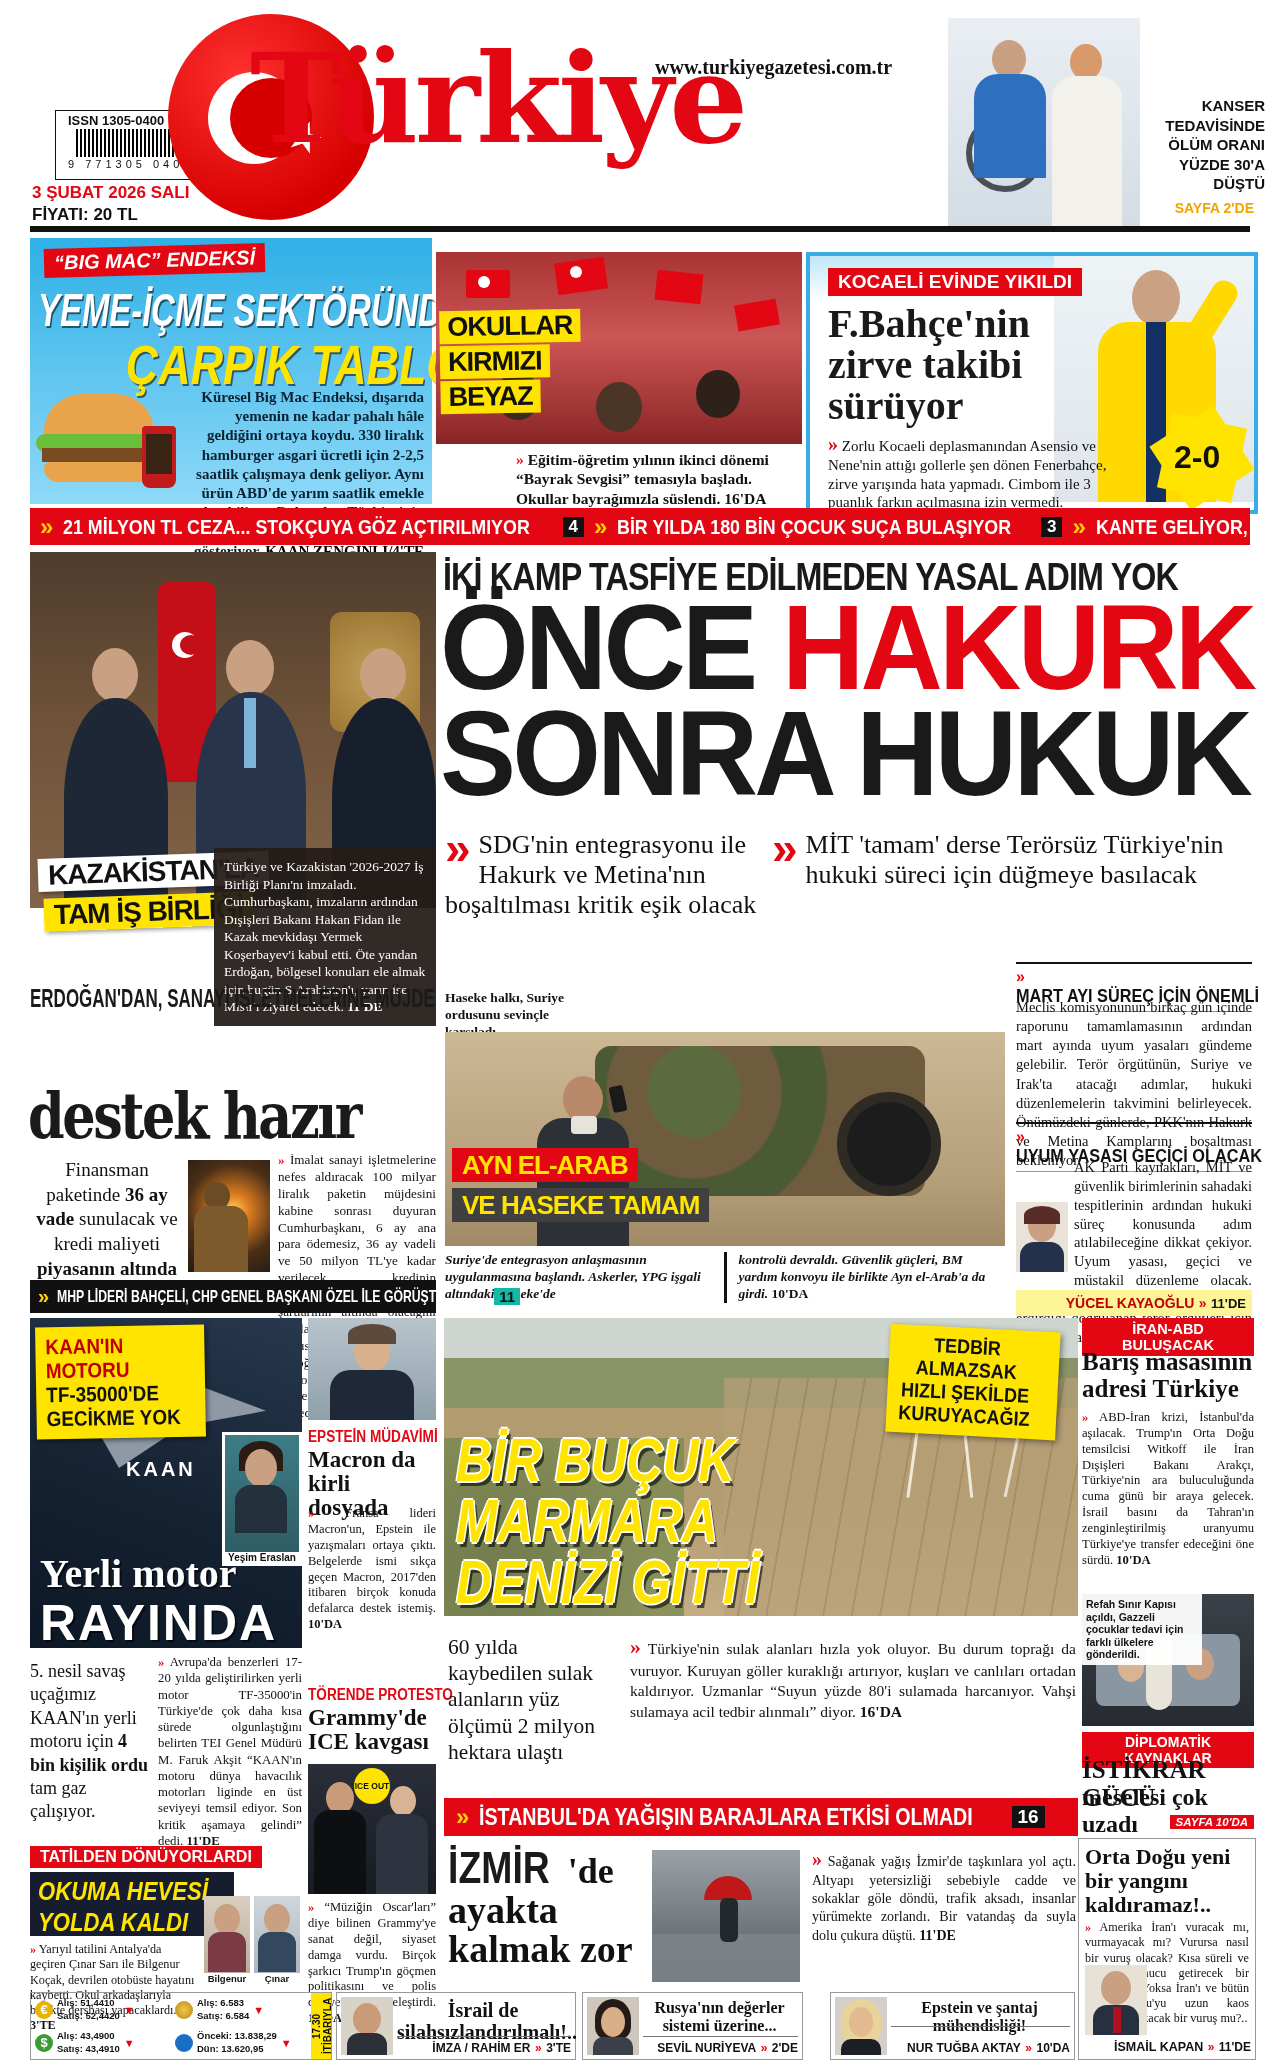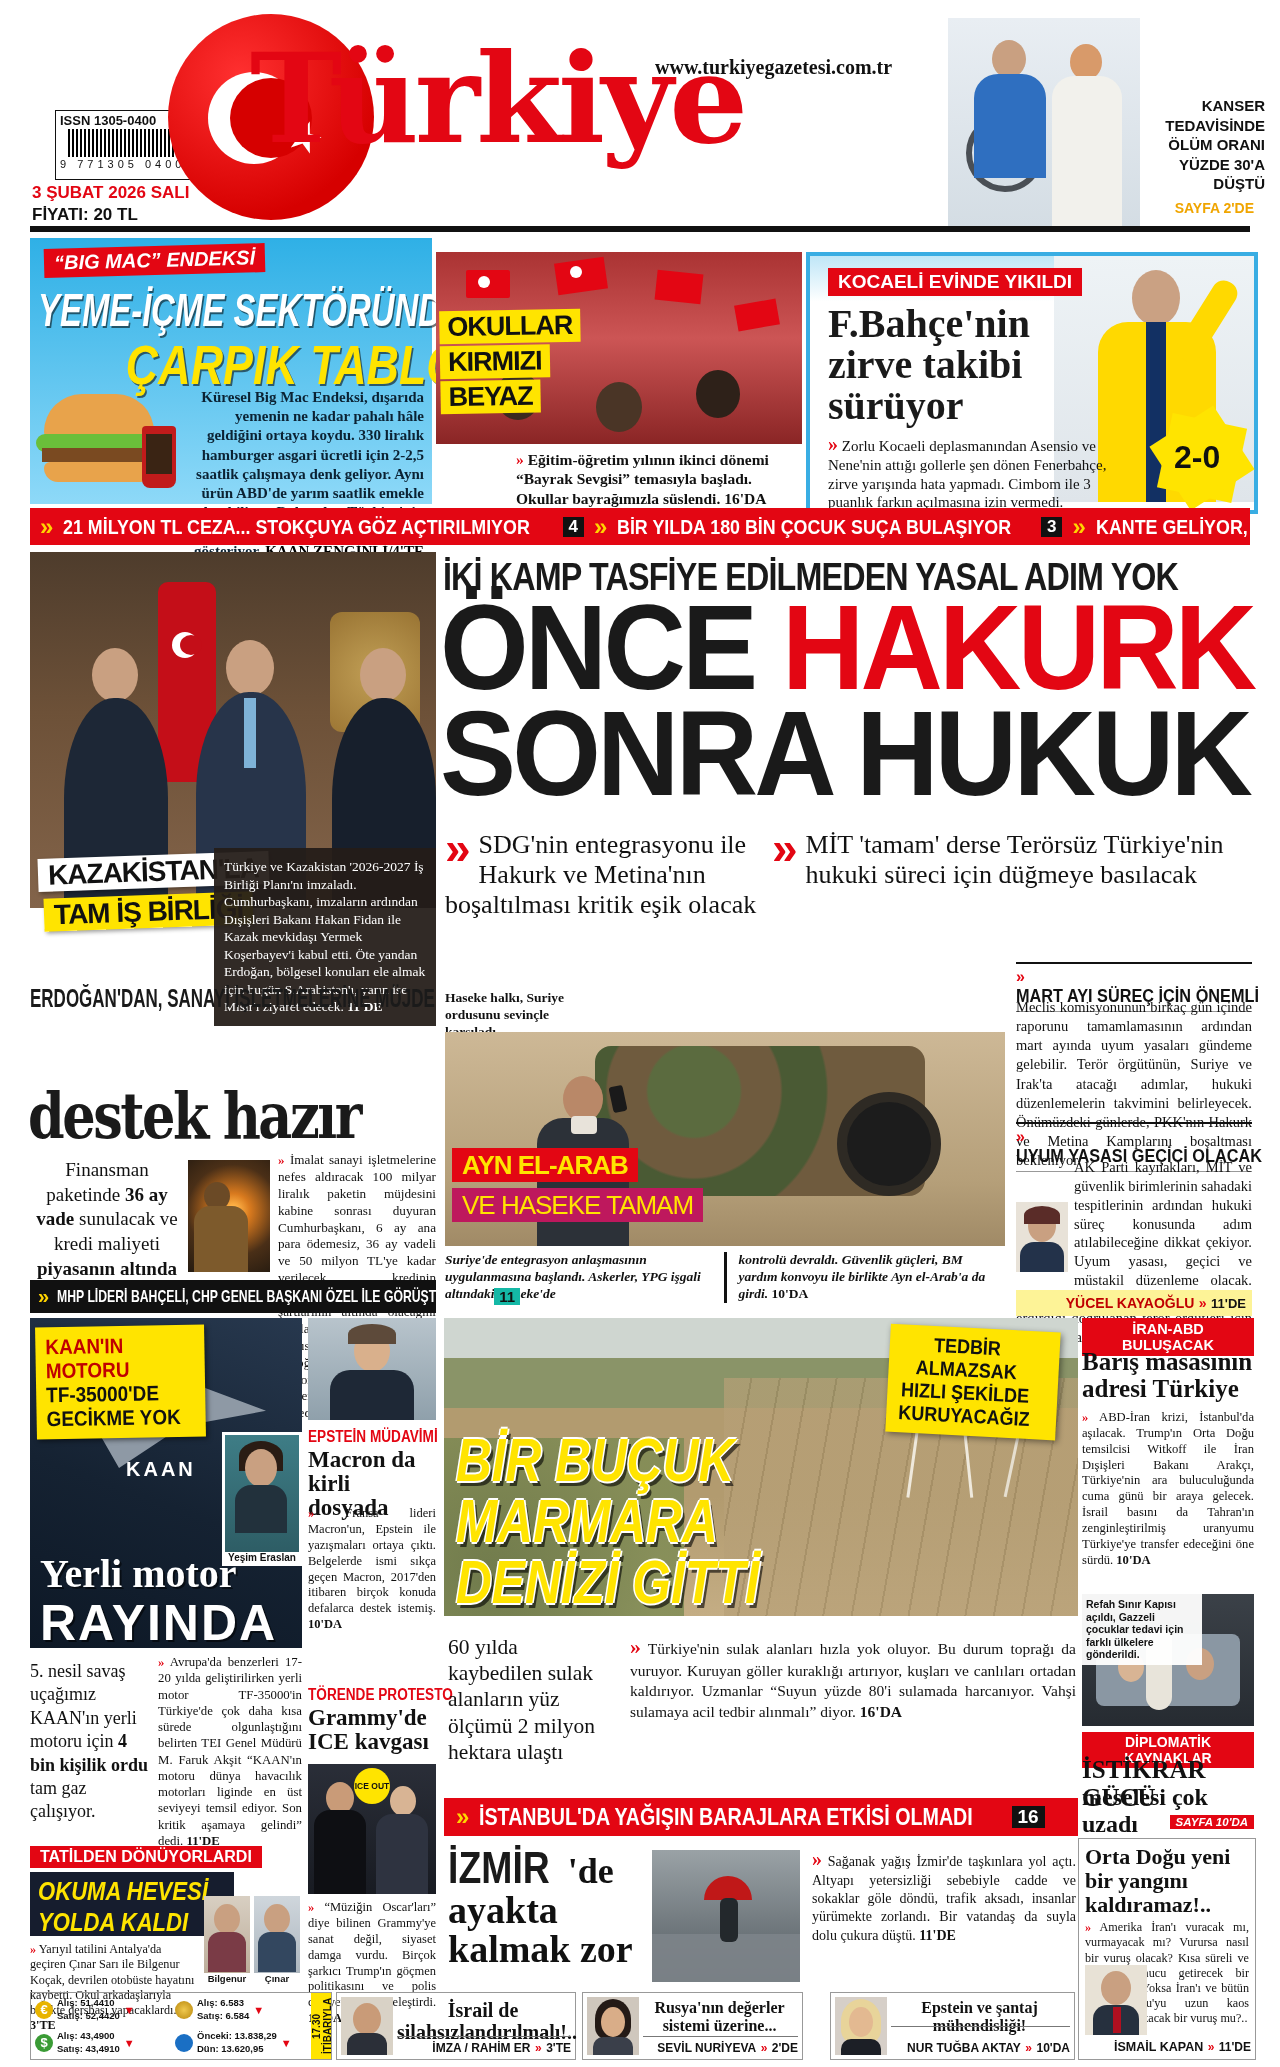--- a/index.html
+++ b/index.html
@@ -23,21 +23,21 @@
   .burst{position:absolute;background:#ffe400;}
   .burst:before{content:"";position:absolute;inset:0;background:#ffe400;transform:rotate(45deg);}
   .shadowtxt{text-shadow:2px 2px 0 rgba(0,0,0,.55);}
   .yellowtitle{color:#ffe400;text-shadow:2px 0 0 #fff,-2px 0 0 #fff,0 2px 0 #fff,0 -2px 0 #fff,4px 5px 0 rgba(0,0,0,.6);}
 </style>
 </head>
 <body>
 
 <div class="page">
 
-  <div class="a" style="left:55px;top:110px;width:180px;height:64px;border:1px solid #111;padding:2px 4px;">
+  <div class="a" style="left:55px;top:110px;width:180px;height:64px;border:1px solid #111;padding:2px 12px;">
     <div style="font-size:13px;font-weight:bold;">ISSN 1305-0400</div>
     <div class="barcode" style="height:28px;margin:1px 0 1px 8px;"></div>
     <div style="font-size:11px;letter-spacing:4px;">9 771305 040008</div>
   </div>
   <div class="a b" style="left:32px;top:183px;font-size:17px;color:#e30613;">3 ŞUBAT 2026 SALI</div>
   <div class="a b" style="left:32px;top:205px;font-size:17px;">FİYATI: 20 TL</div>
 
   <div class="a" style="left:168px;top:14px;width:206px;height:206px;border-radius:50%;background:radial-gradient(circle at 35% 30%,#ff3030,#d60000 72%);">
     <div style="position:absolute;left:40px;top:58px;width:92px;height:92px;border-radius:50%;background:#fff;"></div>
     <div style="position:absolute;left:62px;top:64px;width:82px;height:80px;border-radius:50%;background:#d60000;"></div>
@@ -194,21 +194,21 @@
     <div style="position:absolute;left:392px;top:60px;width:84px;height:84px;border-radius:50%;background:#1c1c1c;border:10px solid #2e2a24;"></div>
     <div class="head" style="left:118px;top:44px;width:40px;height:46px;background:#b98868;"></div>
     <div style="position:absolute;left:92px;top:86px;width:92px;height:128px;border-radius:26px 26px 0 0;background:#2c3138;"></div>
     <div style="position:absolute;left:126px;top:84px;width:26px;height:18px;background:#e8e3da;border-radius:4px;"></div>
     <div style="position:absolute;left:166px;top:54px;width:14px;height:26px;background:#1a1a1a;border-radius:3px;transform:rotate(-12deg);"></div>
   </div>
   <div class="a" style="left:452px;top:1150px;">
     <span style="background:#e30613;color:#ffe400;font-weight:bold;font-size:26px;padding:2px 10px;letter-spacing:-1px;">AYN EL-ARAB</span>
   </div>
   <div class="a" style="left:452px;top:1190px;">
-    <span style="background:#be185d;color:#ffe400;font-weight:normal;font-size:26px;padding:2px 10px;letter-spacing:-1px;">VE HASEKE TAMAM</span>
+    <span style="background:#404040;color:#ffe400;font-weight:bold;font-size:26px;padding:2px 10px;letter-spacing:-1px;">VE HASEKE TAMAM</span>
   </div>
   <div class="a" style="left:445px;top:1252px;width:560px;display:flex;gap:12px;">
     <div class="ser b" style="width:268px;font-size:13.5px;font-style:italic;line-height:1.25;">Suriye'de entegrasyon anlaşmasının uygulanmasına başlandı. Askerler, YPG işgali altındaki Haseke'de</div>
     <div style="width:3px;background:#111;"></div>
     <div class="ser b" style="width:268px;font-size:13.5px;font-style:italic;line-height:1.25;">
       <span>kontrolü devraldı. Güvenlik güçleri, BM yardım konvoyu ile birlikte Ayn el-Arab'a da girdi. </span><span style="font-style:normal;">10'DA</span>
     </div>
   </div>
 
   <div class="a" style="left:30px;top:984px;"><span class="cond" style="font-size:25px;transform:scaleX(.68);color:#1a1a1a;">ERDOĞAN'DAN, SANAYİ İŞLETMELERİNE MÜJDE</span></div>

